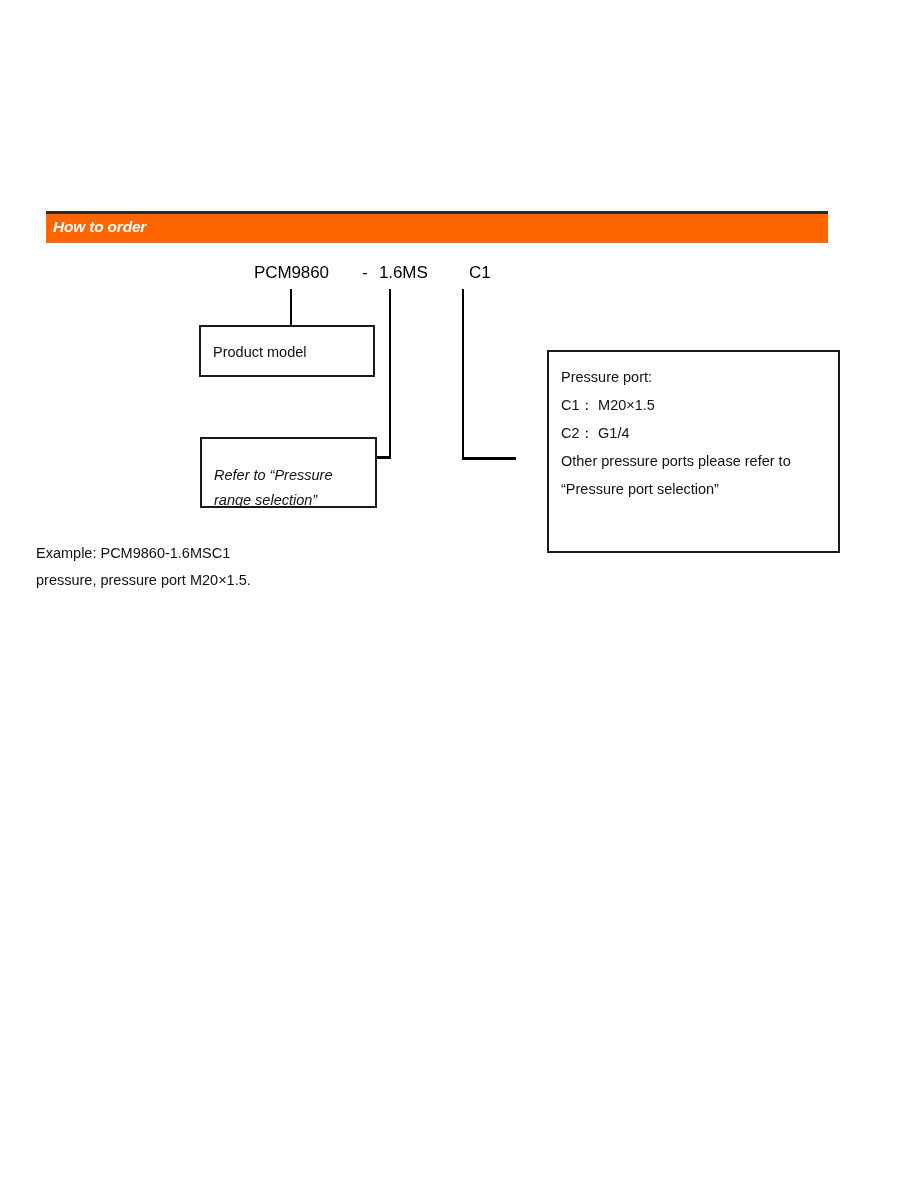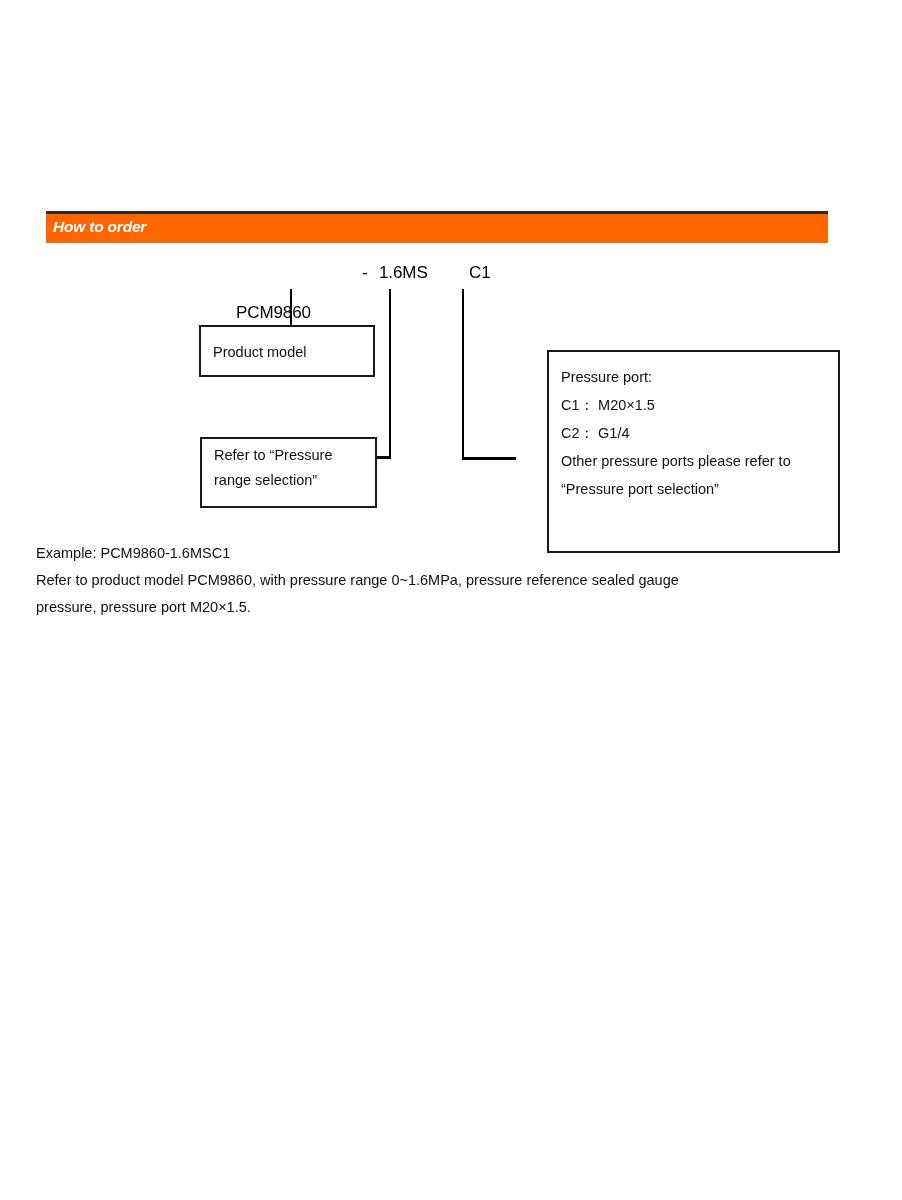--- a/index.html
+++ b/index.html
@@ -60,21 +60,21 @@
     width: 902px;
     height: 26px;
     font-size: 17px;
     letter-spacing: -0.1px;
   }
   #model-code-line span {
     position: absolute;
     top: 0;
     white-space: nowrap;
   }
-  .code-product { left: 236px; margin-top: 40px; }
+  .code-product { left: 254px; }
   .code-dash    { left: 362px; }
   .code-range   { left: 379px; }
   .code-port    { left: 469px; }
 
   
   .conn {
     position: absolute;
     background: #000000;
   }
   .conn-v { width: 2px; }
@@ -110,21 +110,22 @@
     top: 325px;
     width: 176px;
     height: 52px;
     padding: 13px 0 0 12px;
   }
   #box-range-selection {
     left: 168px;
     top: 437px;
     width: 177px;
     height: 71px;
-    padding: 4px 0 0 12px;
+    padding: 24px 0 0 12px;
+    font-style: italic;
   }
   #box-pressure-port {
     left: 515px;
     top: 350px;
     width: 293px;
     height: 203px;
     padding: 11px 0 16px 12px;
   }
   #box-pressure-port .ctext { line-height: 28px; }
 
@@ -178,15 +179,14 @@
 <div class="callout" id="box-pressure-port">
   <span class="ctext">Pressure port:</span>
   <span class="ctext">C1： M20×1.5</span>
   <span class="ctext">C2： G1/4</span>
   <span class="ctext">Other pressure ports please refer to</span>
   <span class="ctext">“Pressure port selection”</span>
 </div>
 
 <div id="example-block">
   <span class="pline">Example: PCM9860-1.6MSC1</span>
-  <span class="pline">Refer to product model PCM9860, with pressure range 0~1.6MPa, pressure reference sealed gauge</span>
   <span class="pline">pressure, pressure port M20×1.5.</span>
 </div>
 
 </body></html>

